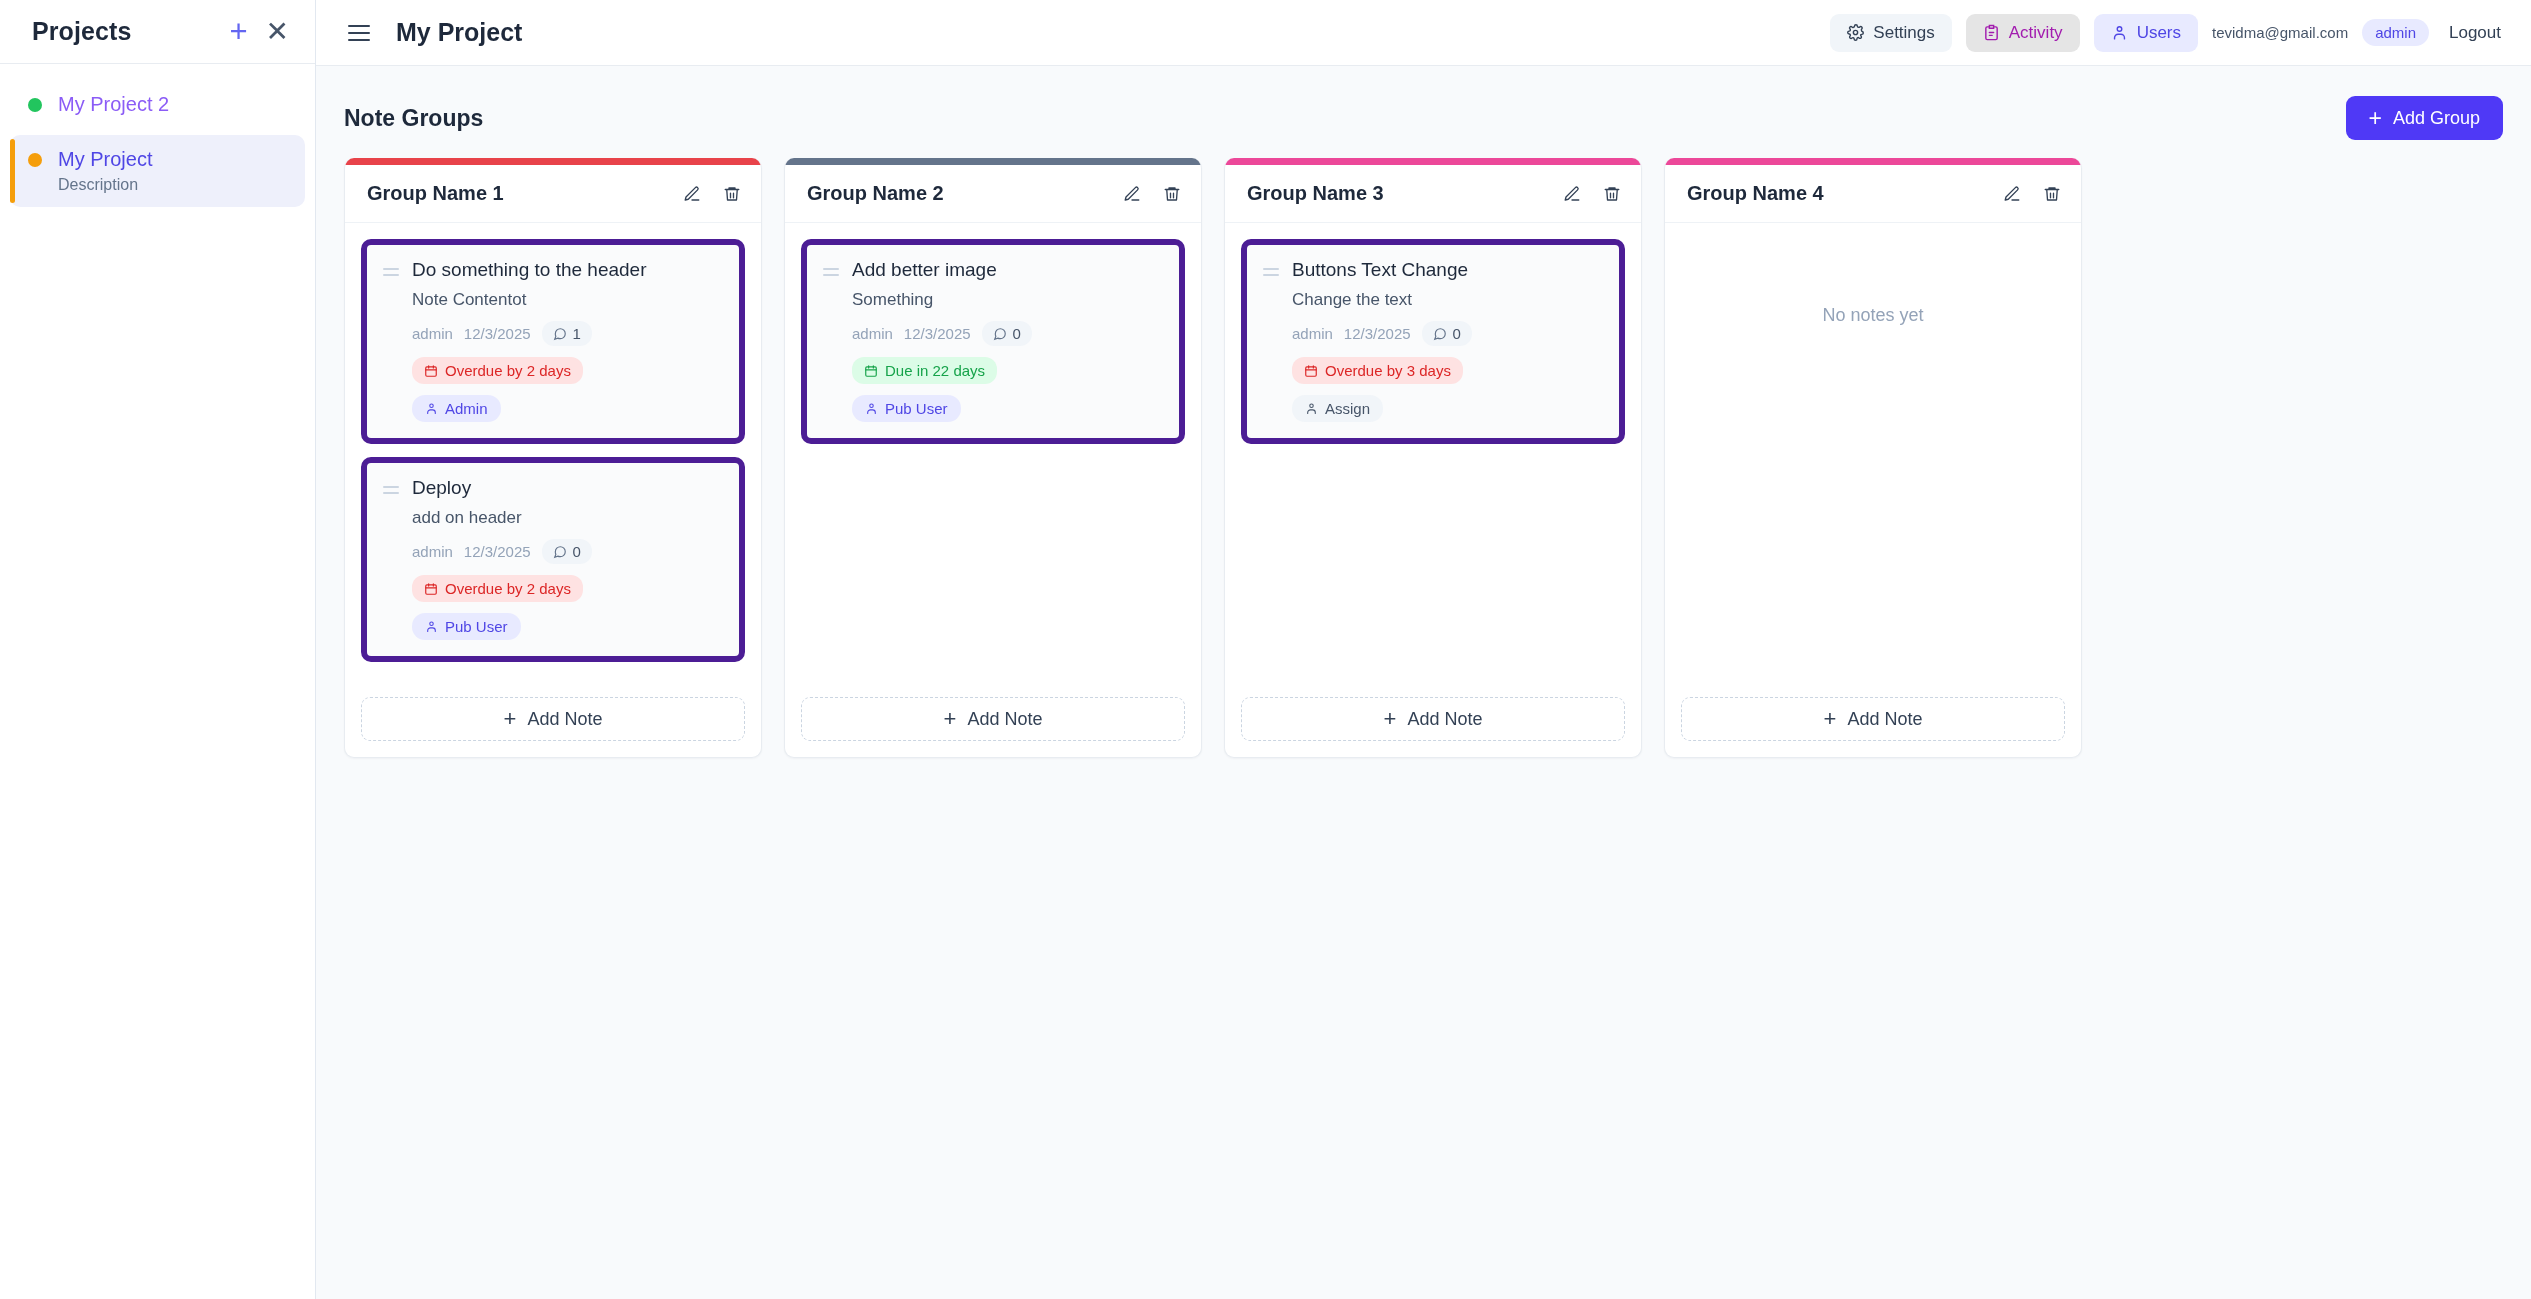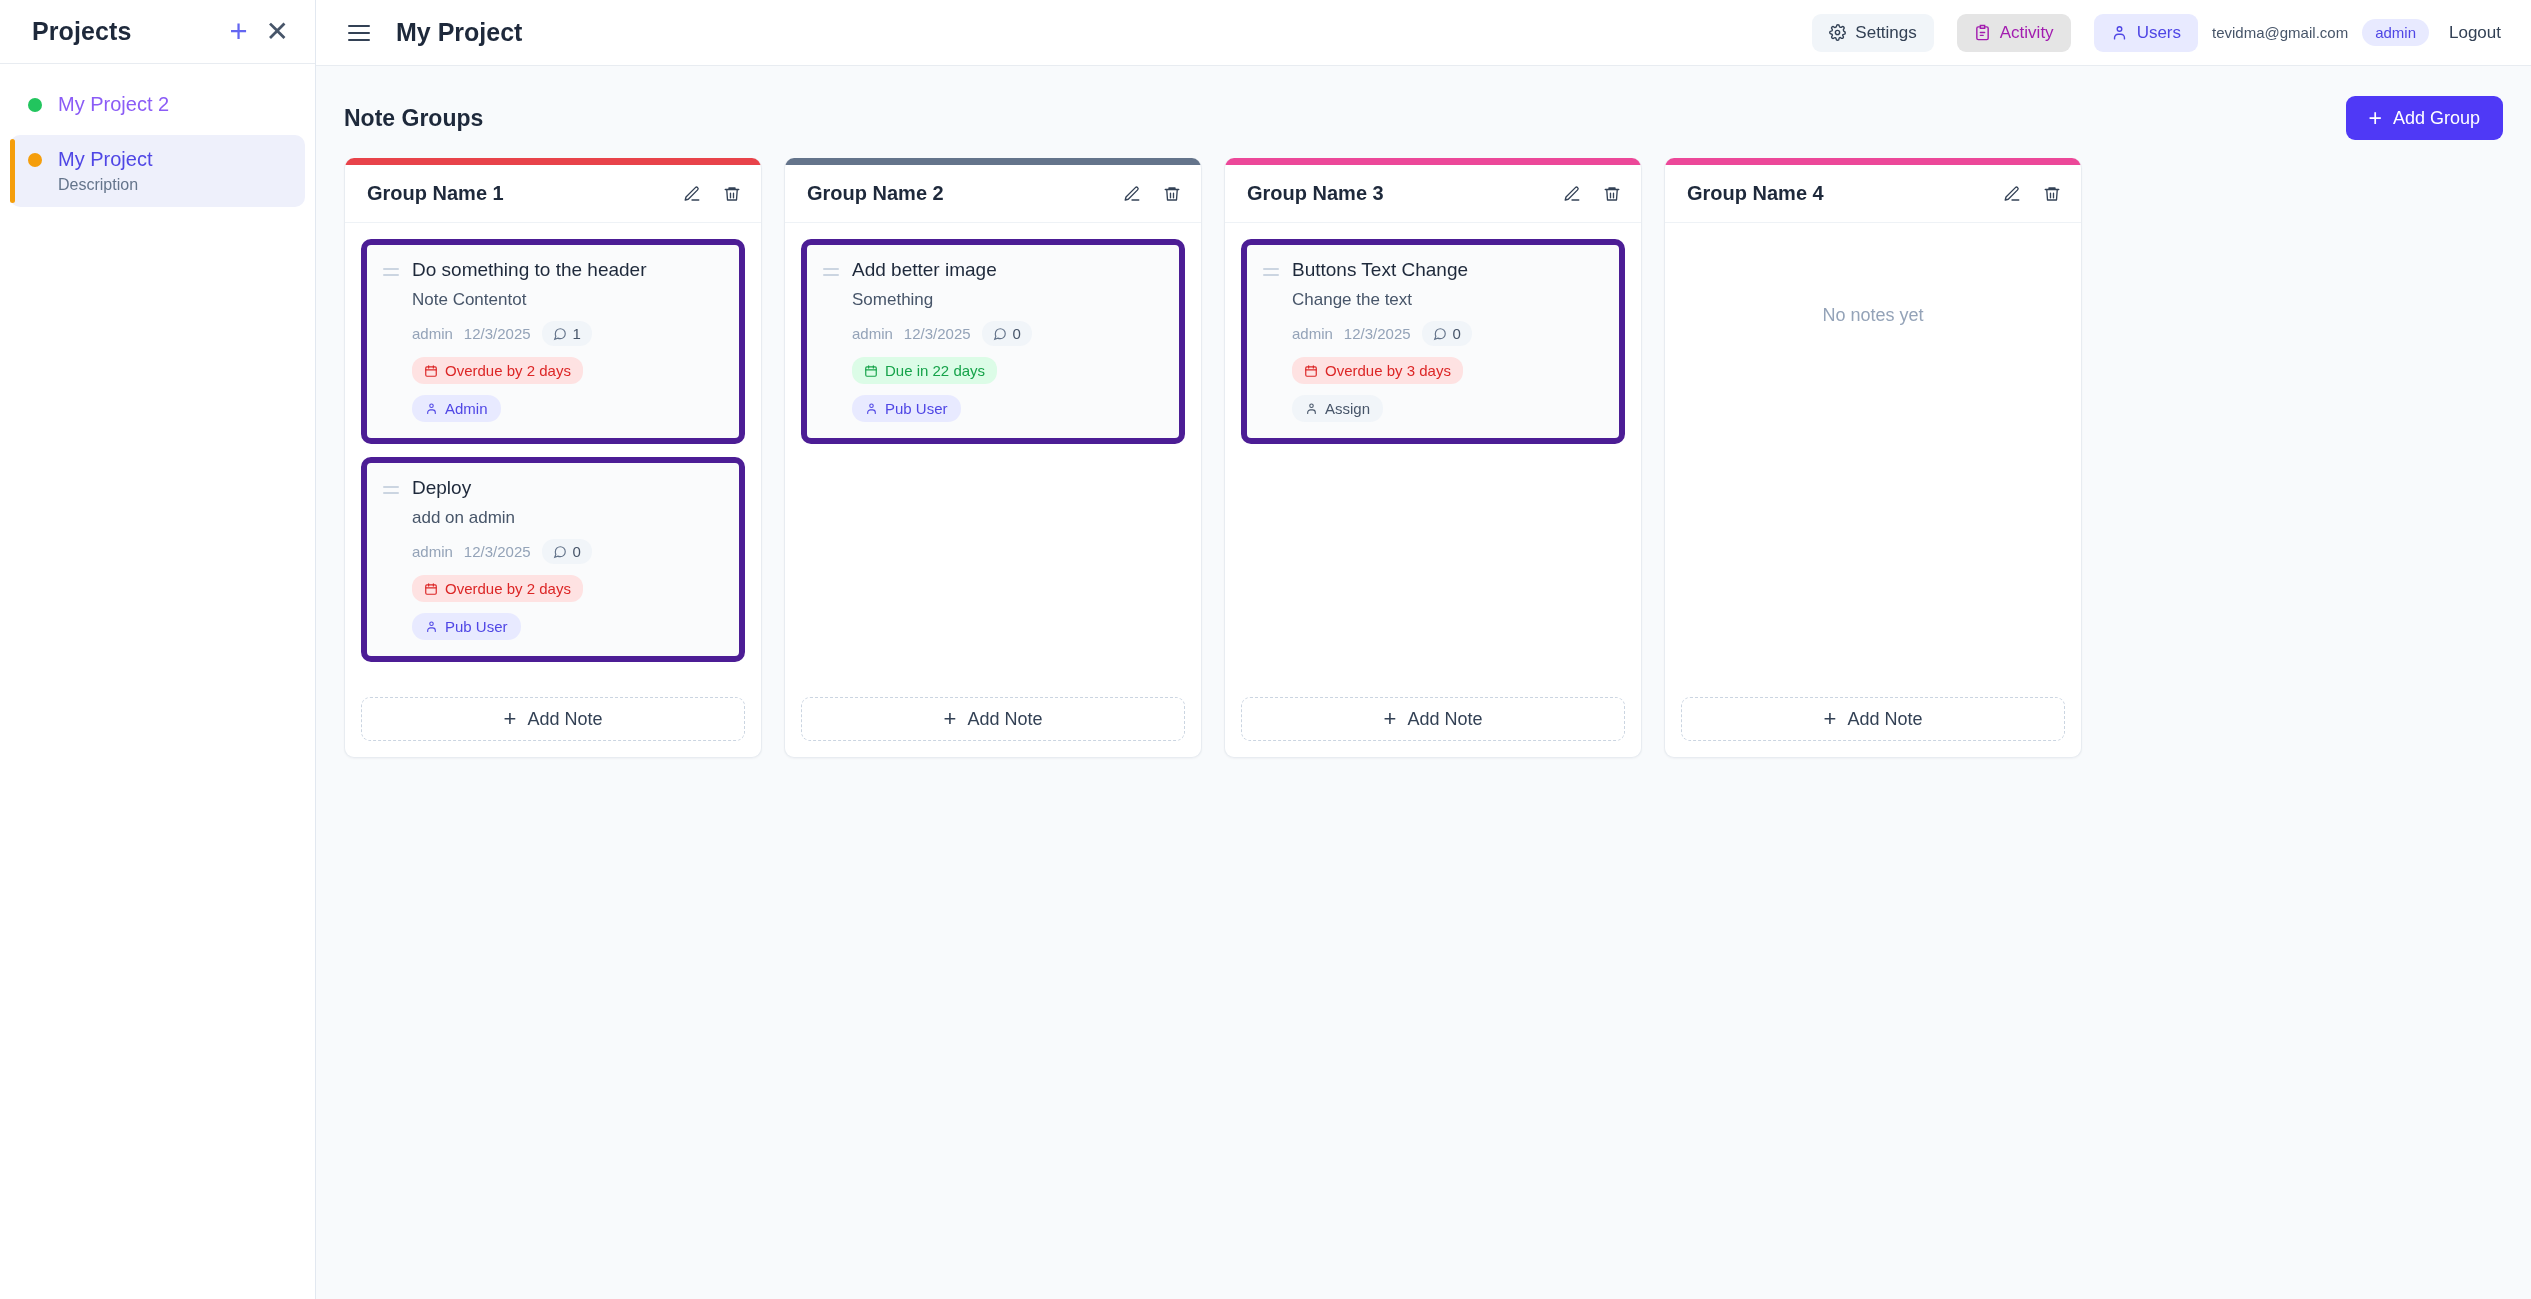--- a/index.html
+++ b/index.html
@@ -63,21 +63,21 @@
   }
   .hamburger { display: flex; flex-direction: column; gap: 5px; cursor: pointer; padding: 4px; }
   .hamburger span { display: block; width: 22px; height: 2px; background: #334155; border-radius: 2px; }
   .topbar-title { font-size: 25px; font-weight: bold; color: #1e293b; }
   .topbar-right { margin-left: auto; display: flex; align-items: center; gap: 14px; }
 
   .pill-btn {
     display: flex; align-items: center; gap: 9px;
     height: 38px; padding: 0 17px;
     border-radius: 9px; font-size: 17px;
-    cursor: pointer; white-space: nowrap; margin-left: 9px;
+    cursor: pointer; white-space: nowrap;
   }
   .pill-btn.settings { background: #f1f5f9; color: #334155; }
   .pill-btn.activity { background: #e5e5e5; color: #a21caf; }
   .pill-btn.users { background: #e8eaff; color: #4f46e5; }
   .user-email { font-size: 15px; color: #475569; white-space: nowrap; }
   .role-badge {
     background: #e8eaff; color: #4f46e5;
     font-size: 15px; padding: 5px 13px; border-radius: 14px;
     white-space: nowrap;
   }
@@ -300,21 +300,21 @@
                       <path d="M5 21v-1.5A5 5 0 0 1 10 14.5h4a5 5 0 0 1 5 5V21"></path>
                     </svg>
                     <span>Admin</span>
                   </span></div>
               </div>
               <div class="note-card">
                 <div class="drag-handle">
                   <span></span>
                   <span></span>
                 </div>
-                <div class="note-body"><div class="note-title">Deploy</div><div class="note-content">add on admin</div><div class="note-meta">
+                <div class="note-body"><div class="note-title">Deploy</div><div class="note-content">add on header</div><div class="note-meta">
                     <span class="meta-author">admin</span>
                     <span class="meta-date">12/3/2025</span>
                     <span class="comment-pill">
                       <svg width="14" height="14" viewBox="0 0 24 24" fill="none" stroke="#64748b" stroke-width="2">
                         <path d="M21 11.5a8.38 8.38 0 0 1-9 8.5 8.5 8.5 0 0 1-3.8-.9L3 21l1.9-5.1A8.38 8.38 0 0 1 4 11.5 8.5 8.5 0 0 1 12.5 3 8.38 8.38 0 0 1 21 11.5z"></path>
                       </svg>
                       <span>0</span>
                     </span>
                     <span class="due-pill overdue">
                       <svg width="14" height="14" viewBox="0 0 24 24" fill="none" stroke="#dc2626" stroke-width="2" stroke-linecap="round">

